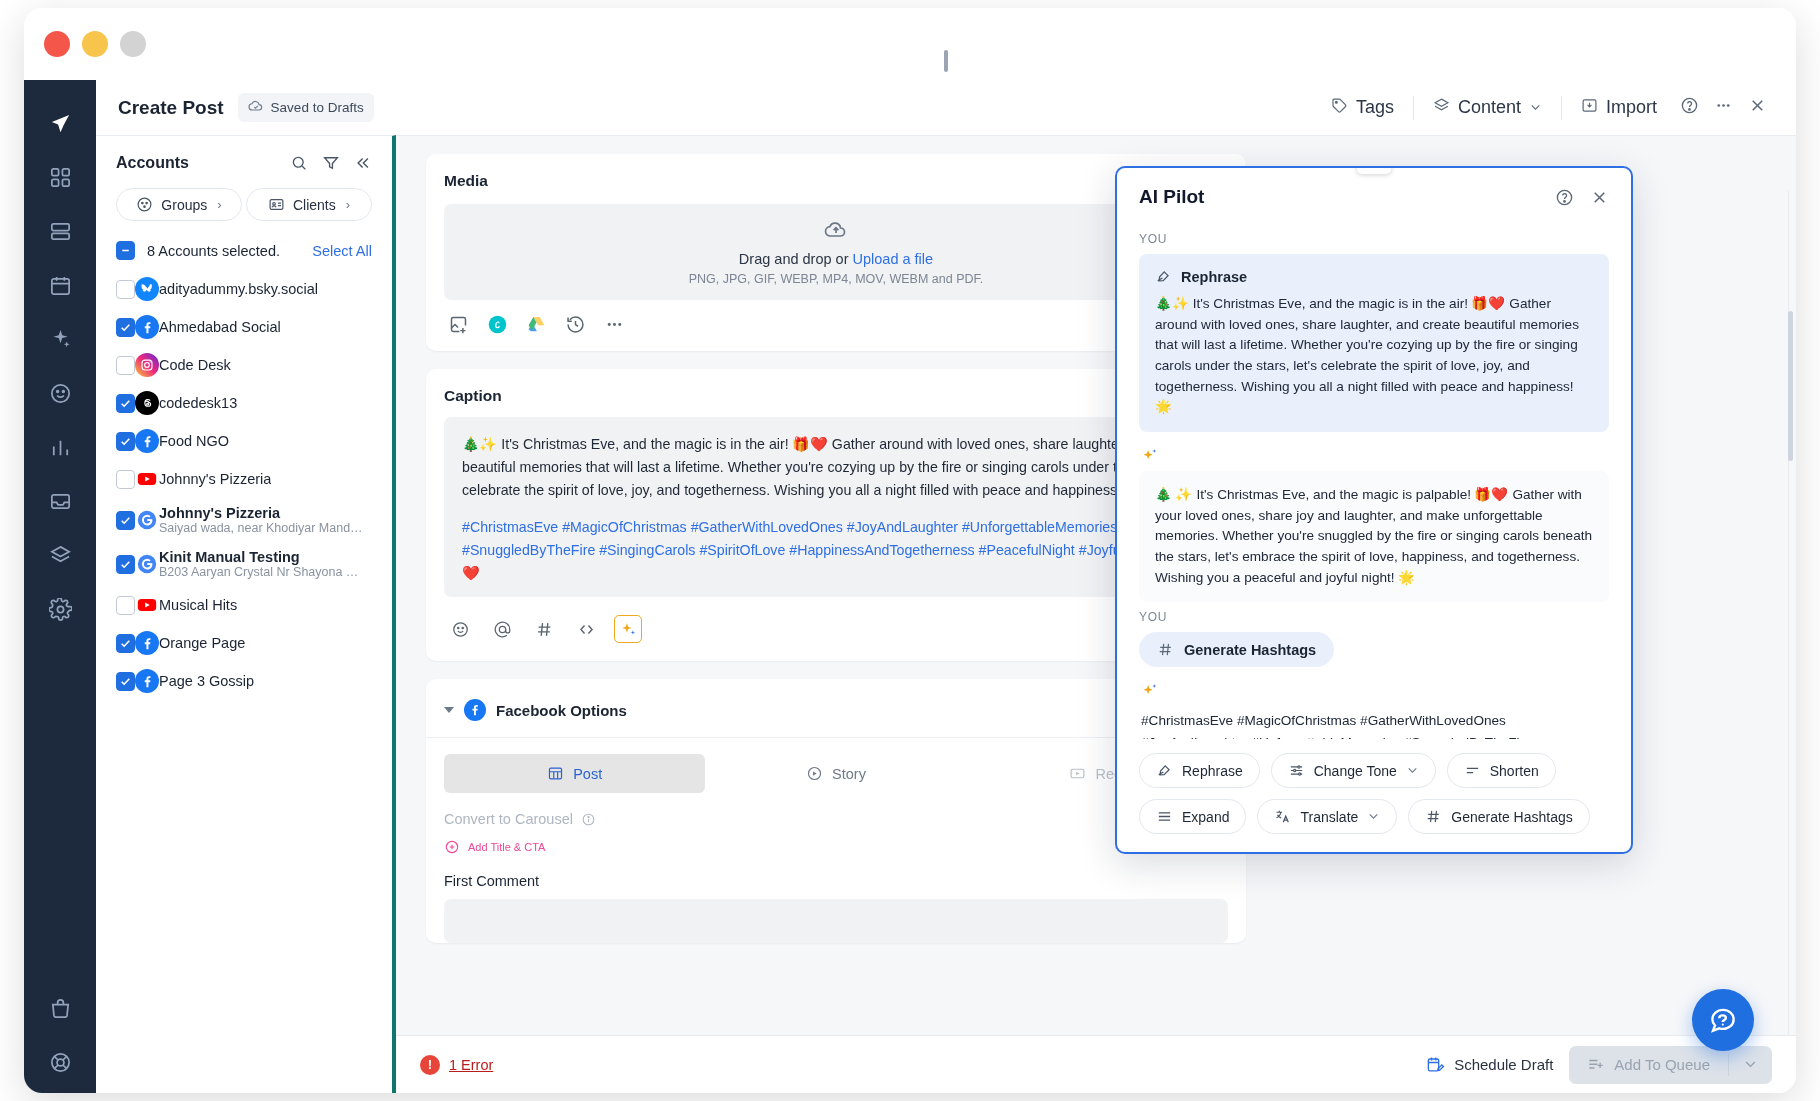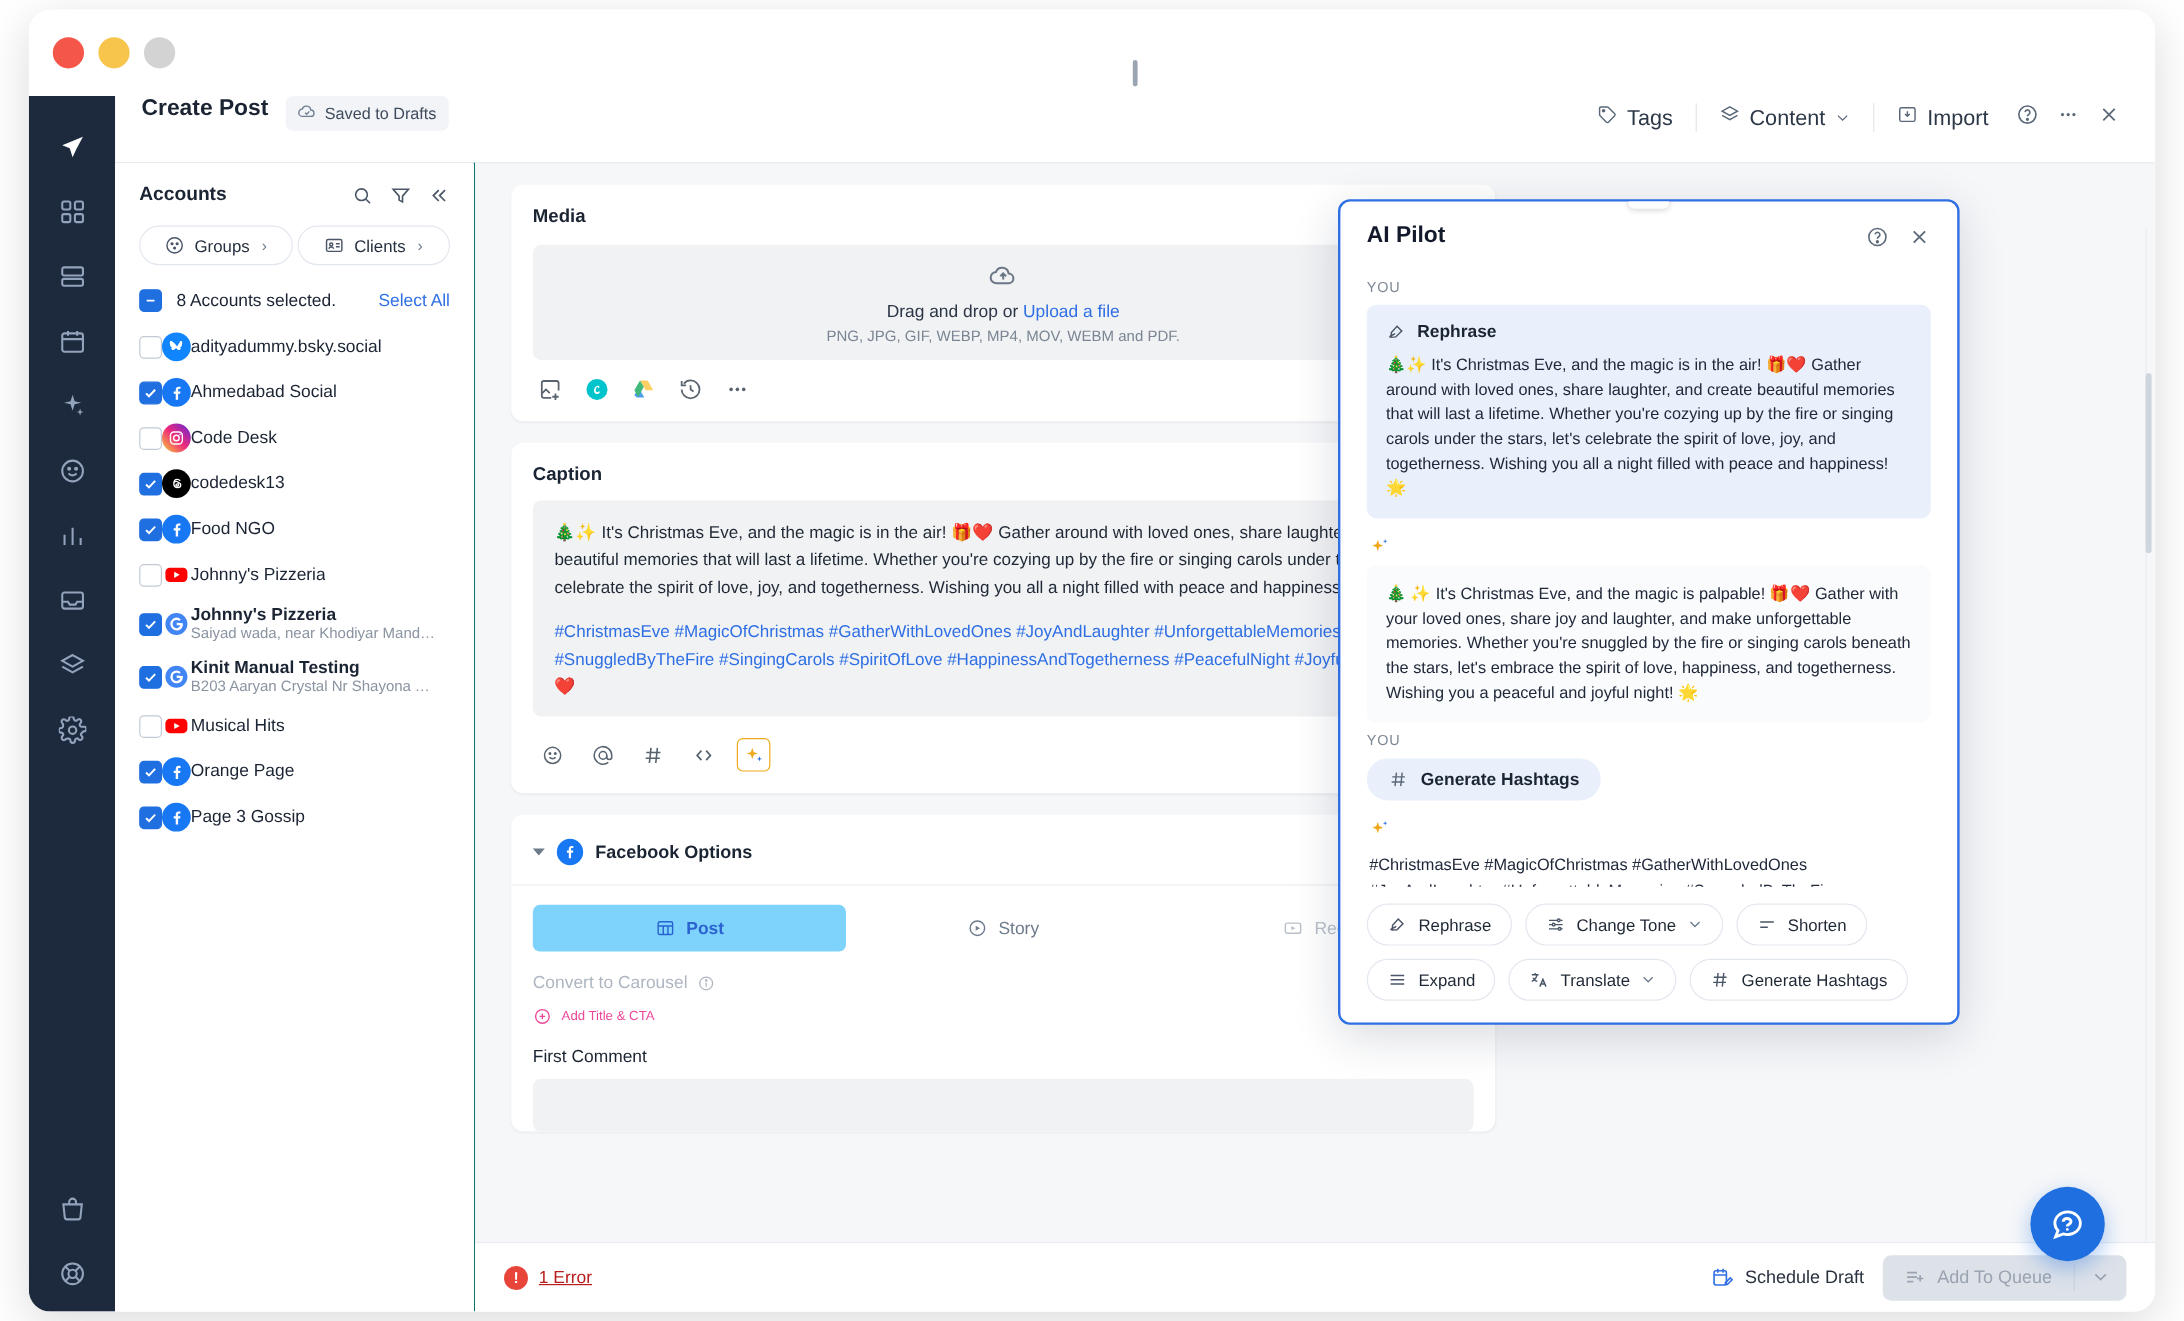--- a/index.html
+++ b/index.html
@@ -49,21 +49,21 @@
   }
   .rail-btn.active { color: #ffffff; }
   .rail-btn svg { width: 23px; height: 23px; }
   .rail-spacer { flex: 1; }
 
   
   .main-col { flex: 1; display: flex; flex-direction: column; min-width: 0; position: relative; }
 
   .topbar {
     height: 55px; background: #ffffff;
-    display: flex; align-items: flex-start; padding: 0 22px;
+    display: flex; align-items: center; padding: 0 22px;
     flex-shrink: 0;
   }
   .page-title { font-size: 19px; font-weight: 700; color: #1b2433; }
   .saved-chip {
     margin-left: 14px; display: flex; align-items: center; gap: 7px;
     background: #f2f4f7; border-radius: 6px; padding: 5px 10px;
     font-size: 13.5px; color: #3d4a5c;
   }
   .saved-chip svg { width: 16px; height: 16px; color: #6f7d91; }
   .topbar-right { margin-left: auto; display: flex; align-items: center; gap: 0; }
@@ -78,21 +78,21 @@
     width: 34px; height: 34px; display: flex; align-items: center; justify-content: center;
     color: #5b6878; cursor: pointer; border-radius: 7px;
   }
   .tb-icon svg { width: 19px; height: 19px; }
 
   .content-row { flex: 1; display: flex; min-height: 0; background: #ffffff; }
 
   
   .accounts {
     width: 300px; flex-shrink: 0; background: #ffffff;
-    border-top: 1px solid #e8ebf0; border-right: 1px solid #0f766e;
+    border-top: 1px solid #e8ebf0; border-right: 4px solid #0f766e;
     display: flex; flex-direction: column; padding: 0 0 0 0;
   }
   .acc-head {
     display: flex; align-items: center; padding: 18px 20px 12px 20px;
   }
   .acc-head h3 { font-size: 16px; font-weight: 700; color: #1b2433; }
   .acc-head-icons { margin-left: auto; display: flex; gap: 14px; align-items: center; }
   .acc-head-icons span { color: #4a5667; cursor: pointer; display: flex; }
   .acc-head-icons svg { width: 18px; height: 18px; }
 
@@ -174,21 +174,21 @@
   .fb-opts-head { display: flex; align-items: center; gap: 10px; padding: 2px 0 0 0; }
   .fb-opts-head .tri { width: 0; height: 0; border-left: 5px solid transparent; border-right: 5px solid transparent; border-top: 6px solid #6d7a8a; cursor: pointer; }
   .fb-opts-head .t { font-size: 15px; font-weight: 700; color: #1b2433; }
   .fb-divider { height: 1px; background: #ebeef2; margin: 16px -18px 0 -18px; }
 
   .seg { display: flex; margin-top: 16px; }
   .seg-item {
     flex: 1; display: flex; align-items: center; justify-content: center; gap: 9px;
     padding: 11px 0; font-size: 14.5px; color: #6d7a8a; cursor: pointer; border-radius: 6px;
   }
-  .seg-item.active { background: #7dd3fc; color: #2a63d0; font-weight: 700; }
+  .seg-item.active { background: #e5e5e5; color: #2a63d0; font-weight: 400; }
   .seg-item.disabled { color: #b9c0ca; }
   .seg-item svg { width: 17px; height: 17px; }
 
   .convert-row { font-size: 14.5px; color: #aeb6c1; display: flex; align-items: center; gap: 8px; margin-top: 18px; }
   .add-cta { font-size: 11px; color: #ec4899; display: flex; align-items: center; gap: 8px; margin-top: 12px; cursor: pointer; }
   .first-comment { font-size: 14.5px; color: #1b2433; margin-top: 18px; }
   .fc-box { background: #f1f2f4; border-radius: 7px; height: 44px; margin-top: 10px; }
 
   
   .bottombar {

